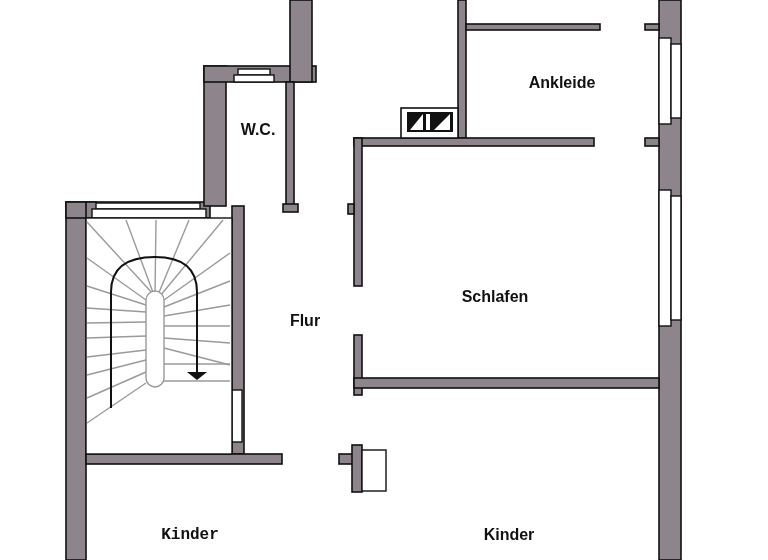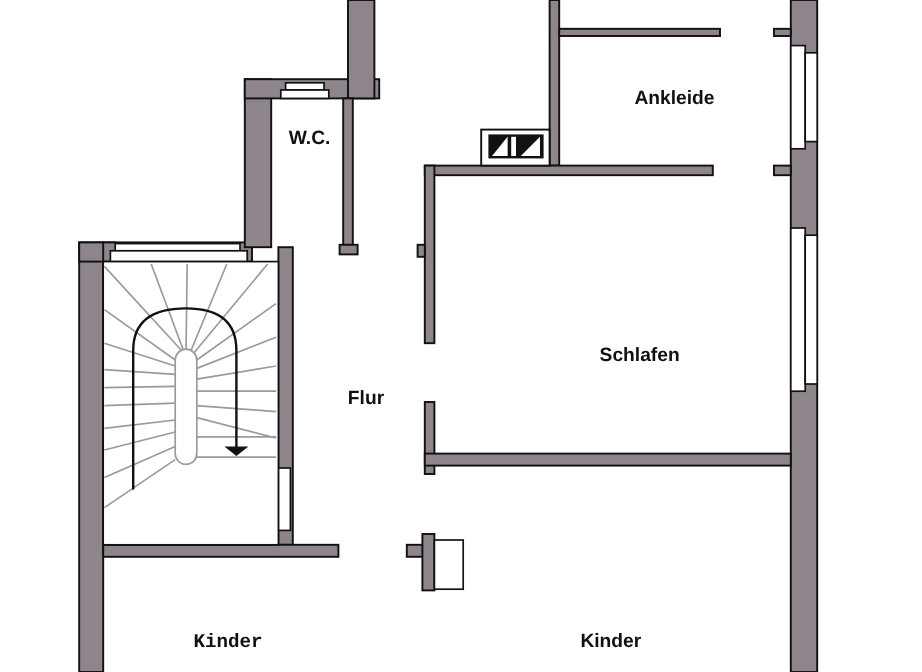--- a/index.html
+++ b/index.html
@@ -117,19 +117,19 @@
       <line class="stair-line" x1="164" y1="364" x2="230" y2="364"></line>
       <line class="stair-line" x1="164" y1="381" x2="230" y2="381"></line>
 
       <rect class="stair-core" x="146" y="291" width="18" height="96" rx="9" ry="9"></rect>
 
       <path class="stair-path" d="M111,408 L111,292 Q111,257 155,257 Q197,257 197,292 L197,374"></path>
       <polygon points="187,372 207,372 197,380" fill="#111111"></polygon>
     </g>
   </svg>
 
-  <span class="room-label" style="left:258px; top:116px;">W.C.</span>
+  <span class="room-label" style="left:258px; top:130px;">W.C.</span>
   <span class="room-label" style="left:562px; top:83px;">Ankleide</span>
-  <span class="room-label" style="left:533px; top:297px;">Schlafen</span>
-  <span class="room-label" style="left:305px; top:333px;">Flur</span>
+  <span class="room-label" style="left:495px; top:297px;">Schlafen</span>
+  <span class="room-label" style="left:305px; top:321px;">Flur</span>
   <span class="room-label" style="left:190px; top:535px;font-family:Liberation Mono, monospace;">Kinder</span>
   <span class="room-label" style="left:509px; top:535px;">Kinder</span>
 </div>
 
 </body></html>

